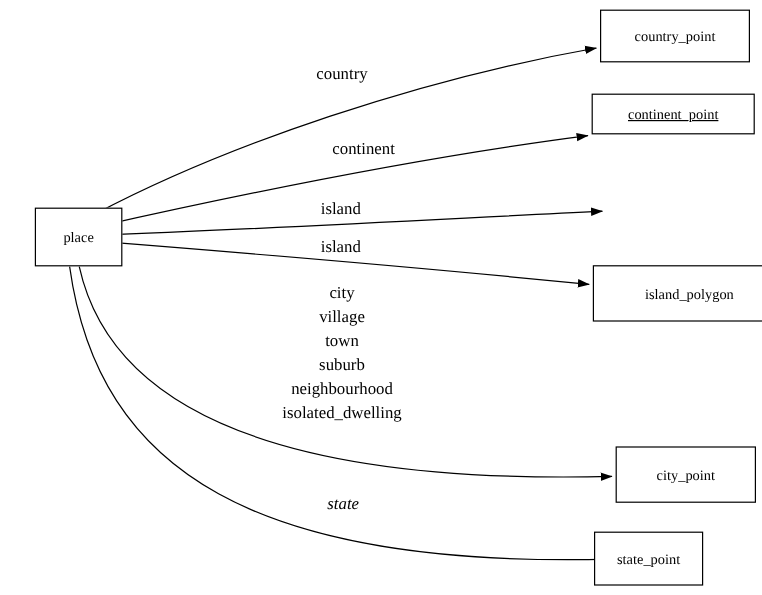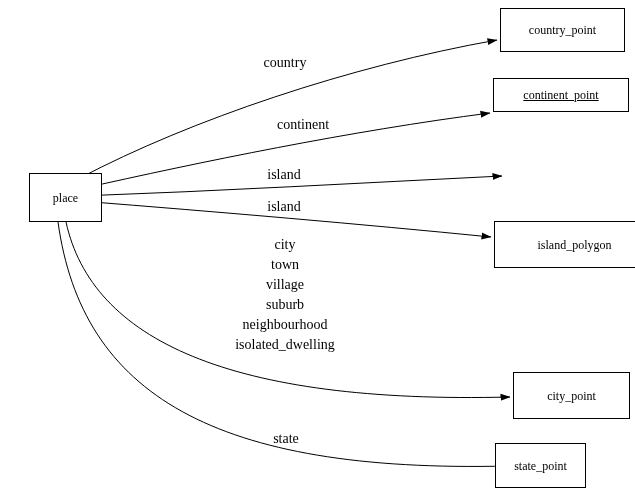--- a/index.html
+++ b/index.html
@@ -49,21 +49,21 @@
   .n-island_point   { left: 505px; top: 150px; width: 113px; height: 46px; }
   .n-island_polygon { left: 494px; top: 221px; width: 161px; height: 47px; }
   .n-city_point     { left: 513px; top: 372px; width: 117px;  height: 47px; }
   .n-state_point    { left: 495px; top: 443px; width: 91px; height: 45px; }
   
   .l-country   { left: 285px; top: 53px; }
   .l-continent { left: 287px; top: 115px; margin-left: 16px; }
   .l-island1   { left: 284px; top: 165px; }
   .l-island2   { left: 284px; top: 197px; }
   .l-citygroup { left: 285px; top: 235px; }
-  .l-state     { left: 286px; top: 429px; }
+  .l-state     { left: 286px; top: 411px; font-style: italic; }
 </style>
 </head>
 <body>
 
 <div class="stage">
 
   <svg class="edges-svg" viewBox="0 0 635 496" xmlns="http://www.w3.org/2000/svg">
     <defs>
       <marker id="arrowhead" viewBox="0 0 10 10" refX="9.5" refY="5" markerWidth="10" markerHeight="10" orient="auto">
         <path d="M0,1.5 L10,5 L0,8.5 Z" fill="#000000"></path>
@@ -96,22 +96,22 @@
     <span>state_point</span>
   </div>
 
   <div class="edge-label l-country">country</div>
   <div class="edge-label l-continent">continent</div>
   <div class="edge-label l-island1">island</div>
   <div class="edge-label l-island2">island</div>
 
   <div class="edge-label l-citygroup">
     <div>city</div>
+    <div>village</div>
     <div>town</div>
-    <div>village</div>
     <div>suburb</div>
     <div>neighbourhood</div>
     <div>isolated_dwelling</div>
   </div>
 
   <div class="edge-label l-state">state</div>
 
 </div>
 
 </body></html>

